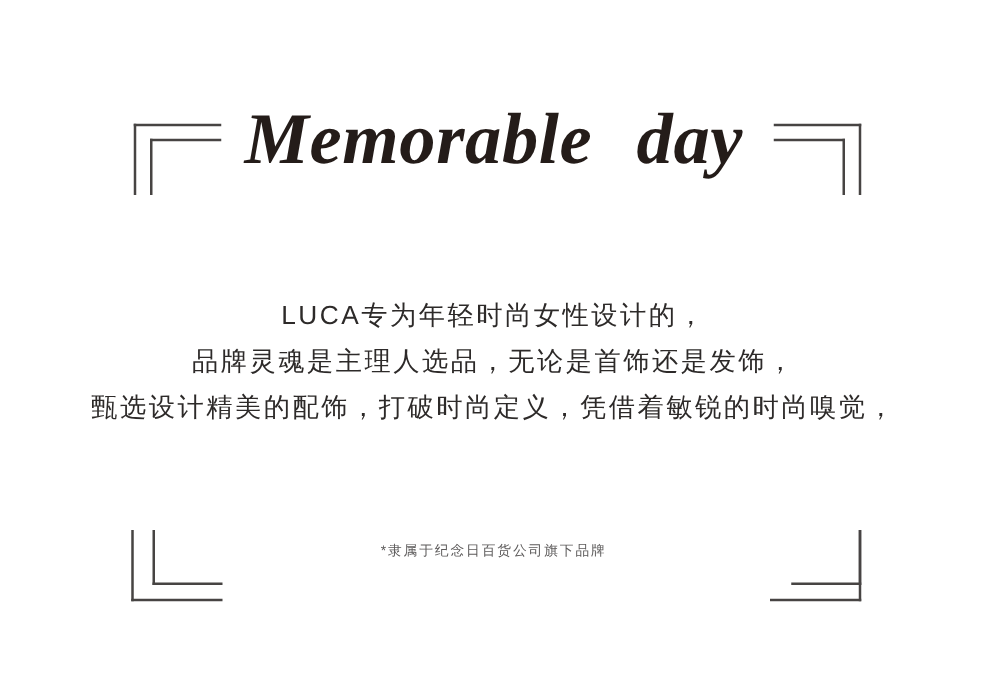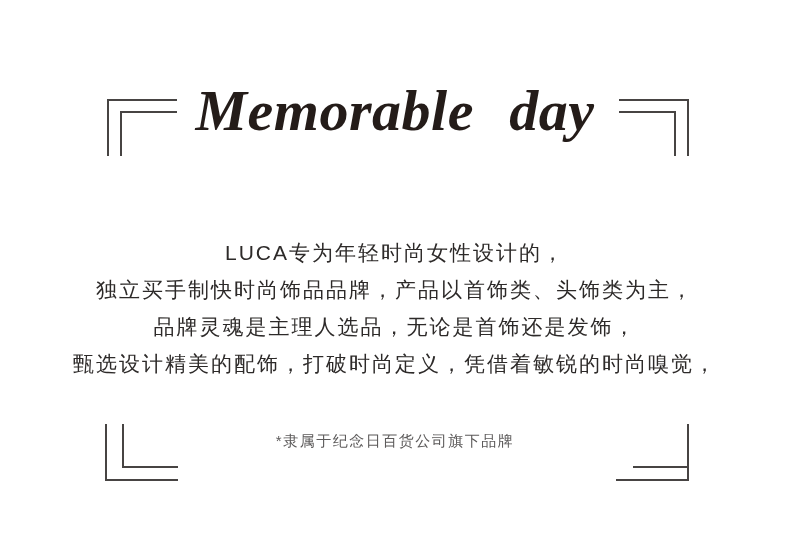--- a/index.html
+++ b/index.html
@@ -68,21 +68,21 @@
   }
   .body-line { white-space: nowrap; }
 
   
   .footnote {
     position: absolute;
     left: 0;
     top: 432px;
     width: 100%;
     text-align: center;
-    font-size: 15px;
+    font-size: 11px;
     line-height: 18px;
     letter-spacing: 1.5px;
     color: var(--color-footnote, #5c5a5a);
   }
 </style>
 </head>
 <body>
 
 <div class="canvas">
 
@@ -92,20 +92,19 @@
   <div class="bracket tr-inner"></div>
   <div class="bracket bl-outer"></div>
   <div class="bracket bl-inner"></div>
   <div class="bracket br-outer"></div>
   <div class="bracket br-inner"></div>
 
   <div class="title">Memorable day</div>
 
   <div class="body-text">
     <div class="body-line">LUCA专为年轻时尚女性设计的，</div>
-    <div class="body-line">独立买手制快时尚饰品品牌，产品以首饰类、头饰类为主，</div>
     <div class="body-line">品牌灵魂是主理人选品，无论是首饰还是发饰，</div>
     <div class="body-line">甄选设计精美的配饰，打破时尚定义，凭借着敏锐的时尚嗅觉，</div>
   </div>
 
   <div class="footnote">*隶属于纪念日百货公司旗下品牌</div>
 
 </div>
 
 </body></html>

